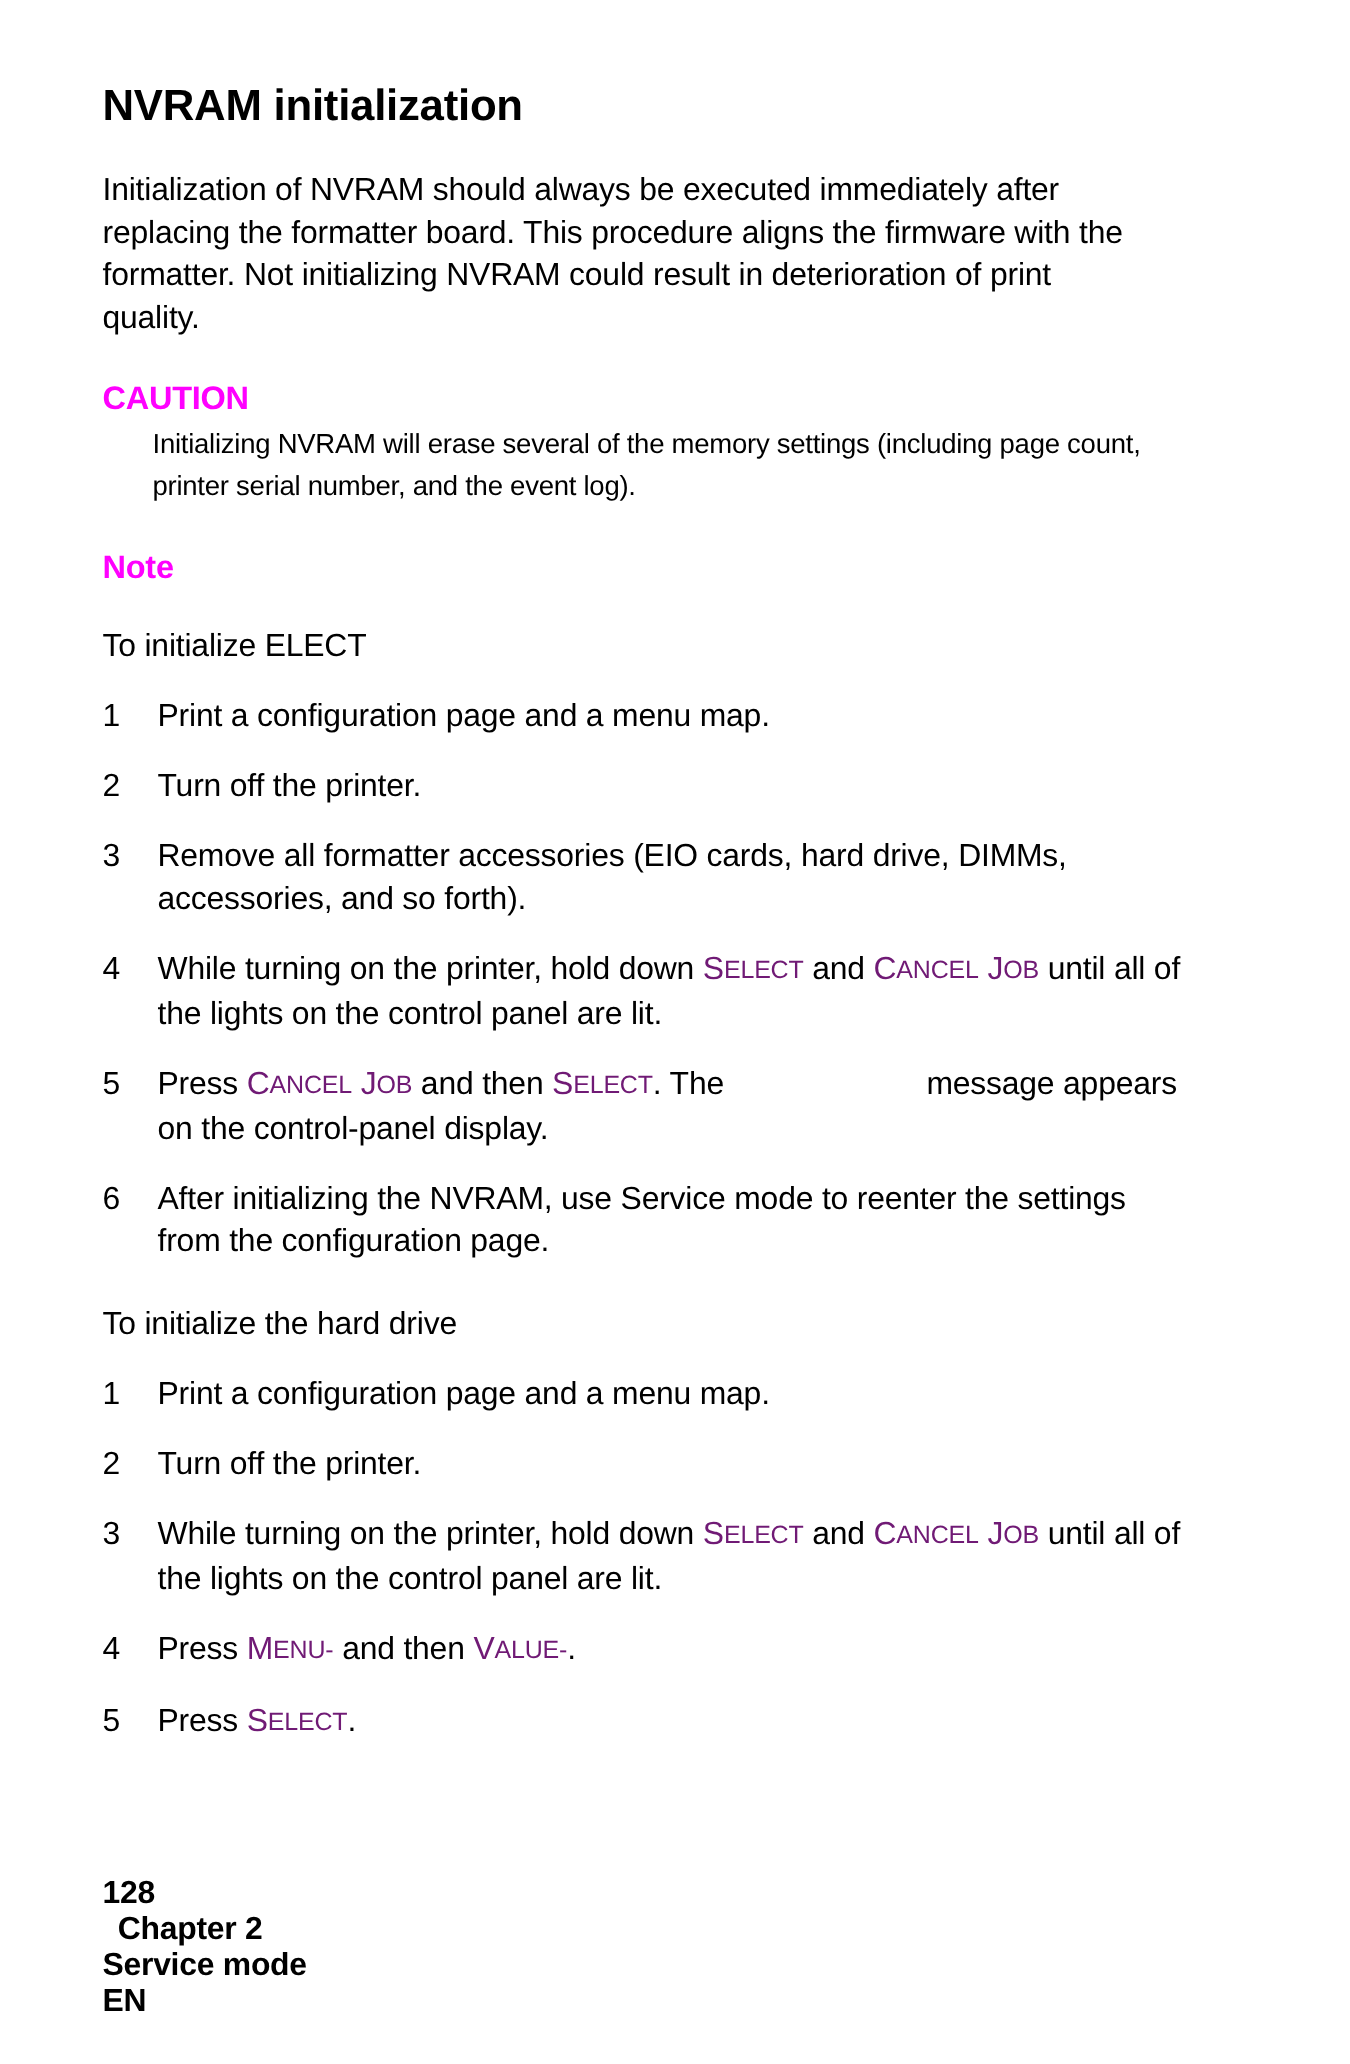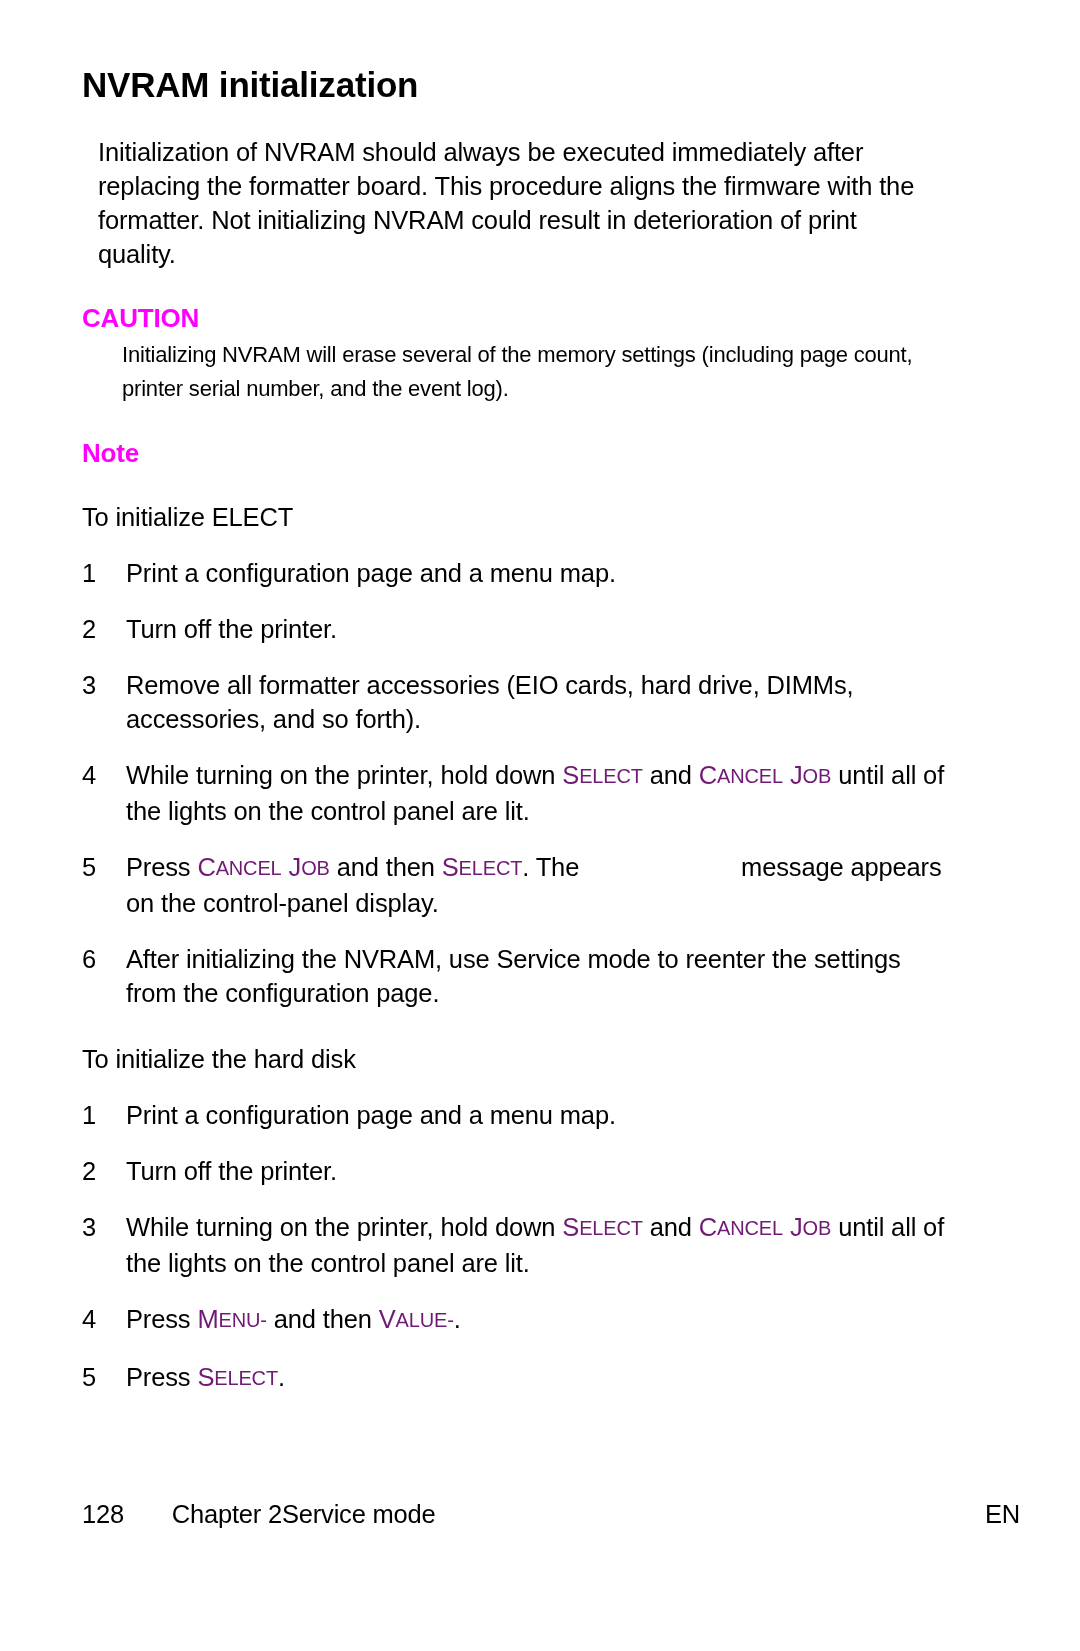--- a/index.html
+++ b/index.html
@@ -31,21 +31,21 @@
     font-weight: bold;
     letter-spacing: -0.2px;
     margin: 18px 0 0 0;
     line-height: 1.1;
   }
 
   
   .intro {
     font-size: 25.5px;
     line-height: 34px;
-    margin: 30px 0 0 16px;
+    margin: 30px 0 0 0;
     width: 840px;
     letter-spacing: -0.15px;
   }
 
   
   .admon {
     margin-top: 33px;
   }
   .admon-label {
     font-size: 26px;
@@ -116,22 +116,23 @@
 
   
   .footer {
     position: absolute;
     left: 82px;
     right: 60px;
     top: 1500px;
     display: flex;
     align-items: baseline;
     font-size: 25.5px;
-    font-weight: normal;
-    letter-spacing: -0.2px;
+    font-weight: bold;
+    letter-spacing: -0.2px;
+    flex-direction: column;
   }
   .footer .pageno { width: 72px; }
   .footer .chapter { width: 128px; text-align: right; }
   .footer .sectionname { flex: 1; }
   .footer .lang { text-align: center; }
 </style>
 </head>
 <body>
 
 <div class="page">
@@ -165,21 +166,21 @@
       <span class="num">4</span><span>While turning on the printer, hold down </span><span class="key"><span class="kc">S</span><span class="ks">ELECT</span></span><span> and </span><span class="key"><span class="kc">C</span><span class="ks">ANCEL</span><span class="kc"> </span><span class="kc">J</span><span class="ks">OB</span></span><span> until all of the lights on the control panel are lit.</span>
     </li>
     <li>
       <span class="num">5</span><span>Press </span><span class="key"><span class="kc">C</span><span class="ks">ANCEL</span><span class="kc"> </span><span class="kc">J</span><span class="ks">OB</span></span><span> and then </span><span class="key"><span class="kc">S</span><span class="ks">ELECT</span></span><span>. The </span><span class="gap"></span><span>message appears on the control-panel display.</span>
     </li>
     <li>
       <span class="num">6</span><span>After initializing the NVRAM, use Service mode to reenter the settings from the configuration page.</span>
     </li>
   </ol>
 
-  <div class="subhead">To initialize the hard disk</div>
+  <div class="subhead">To initialize the hard drive</div>
 
   <ol class="steps">
     <li>
       <span class="num">1</span><span>Print a configuration page and a menu map.</span>
     </li>
     <li>
       <span class="num">2</span><span>Turn off the printer.</span>
     </li>
     <li>
       <span class="num">3</span><span>While turning on the printer, hold down </span><span class="key"><span class="kc">S</span><span class="ks">ELECT</span></span><span> and </span><span class="key"><span class="kc">C</span><span class="ks">ANCEL</span><span class="kc"> </span><span class="kc">J</span><span class="ks">OB</span></span><span> until all of the lights on the control panel are lit.</span>

